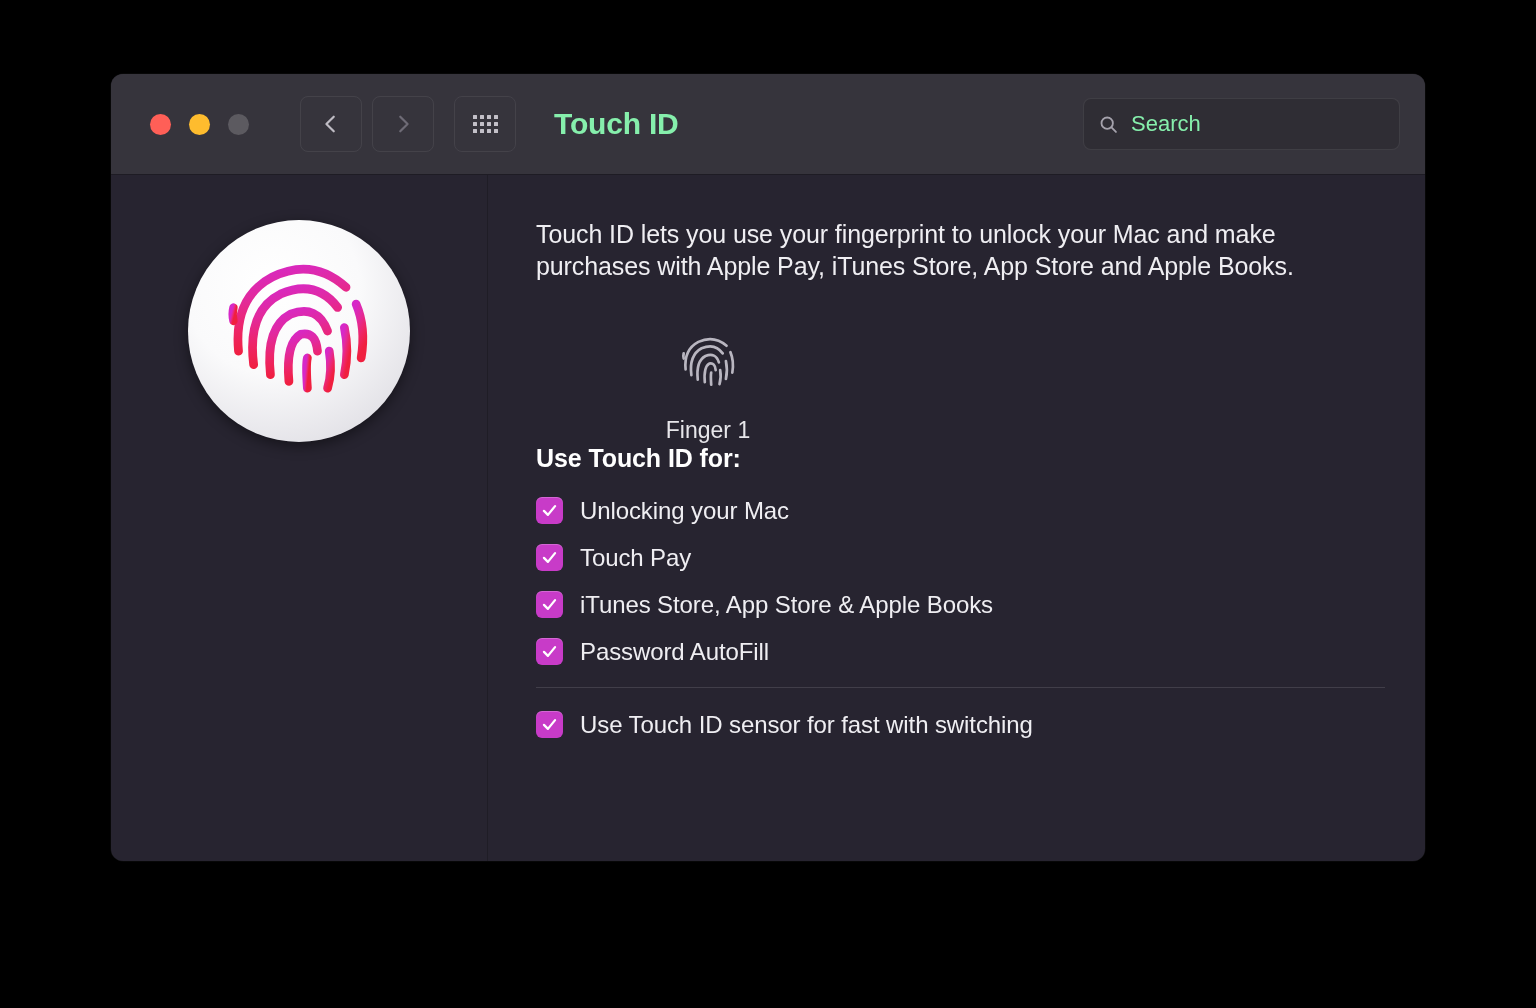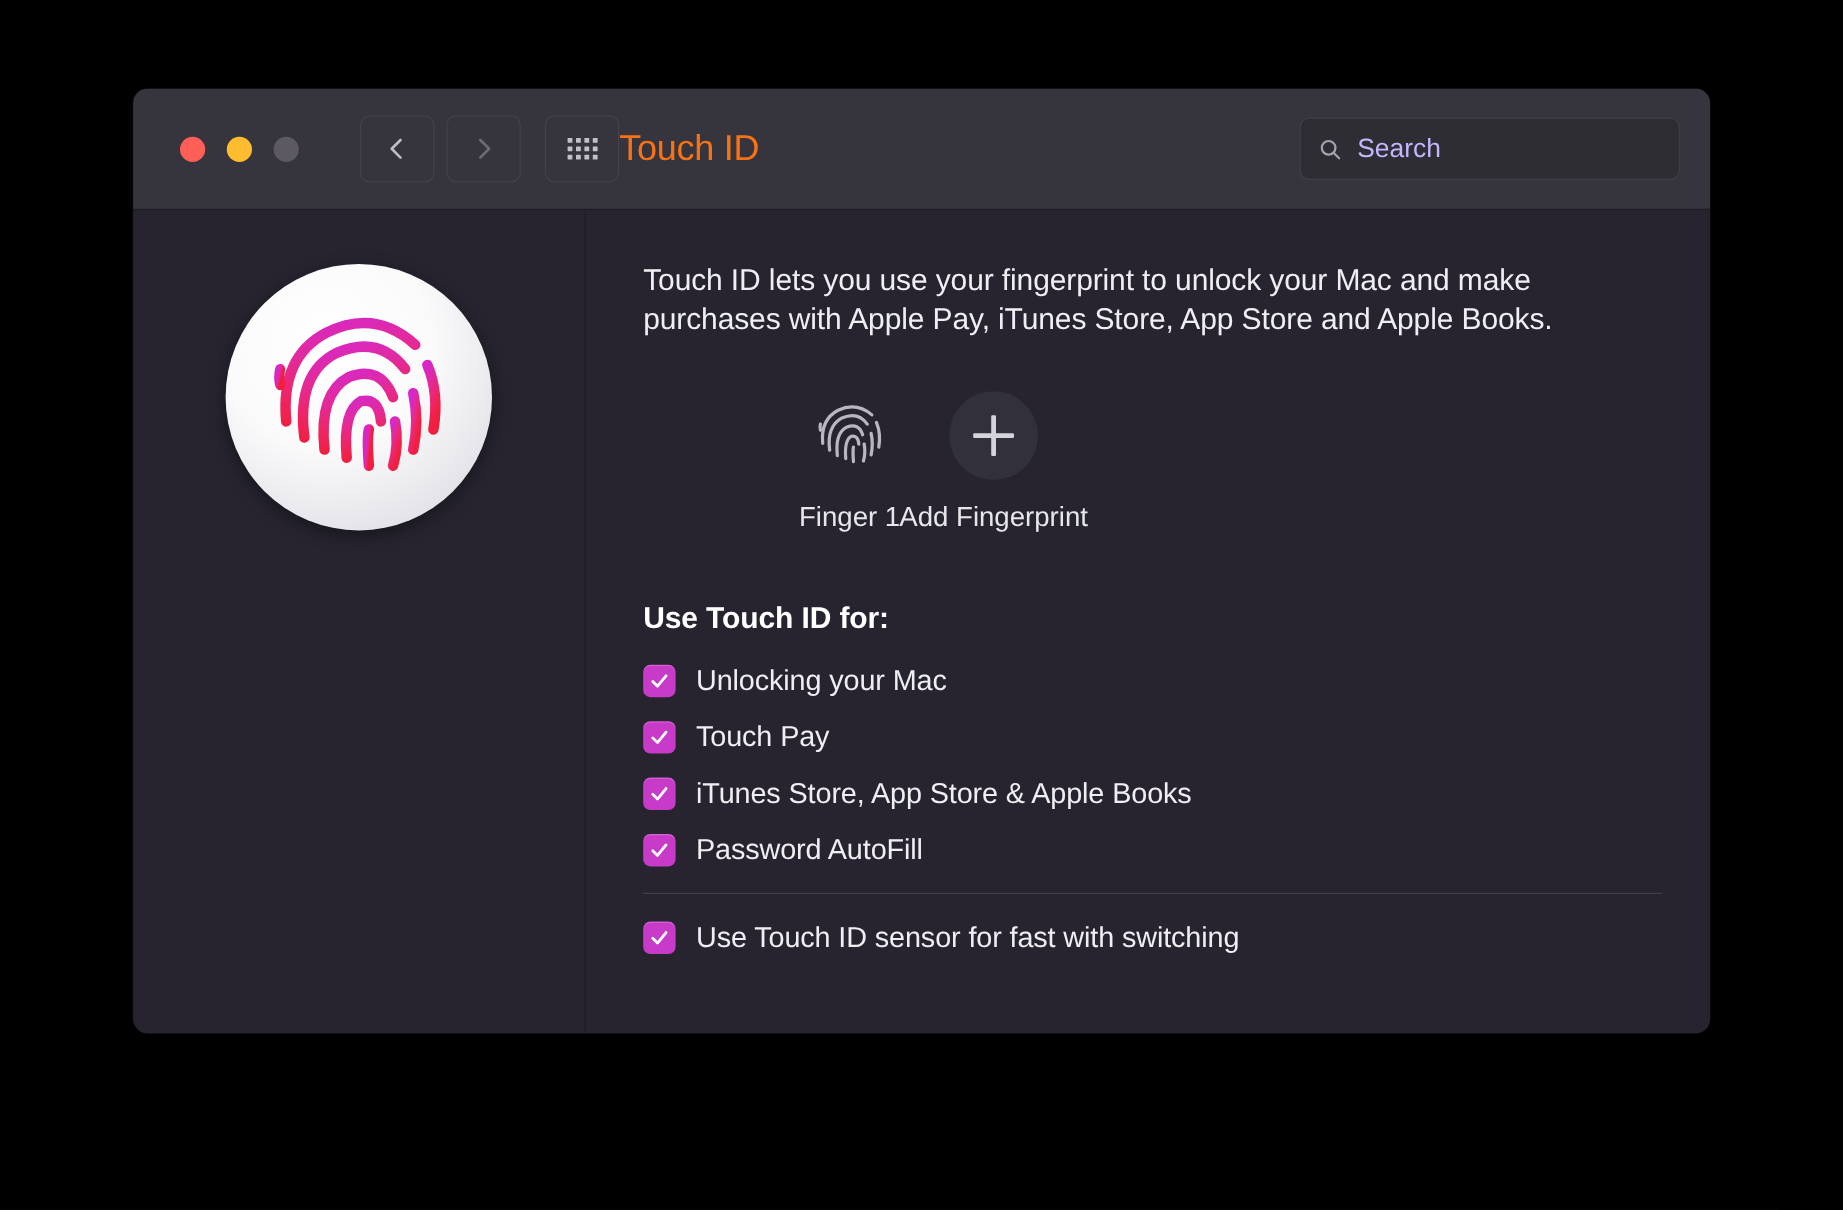--- a/index.html
+++ b/index.html
@@ -70,23 +70,24 @@
   .grid-btn { margin-left: 20px; }
   .grid-icon {
     display: grid;
     grid-template-columns: repeat(4, 4px);
     grid-template-rows: repeat(3, 4px);
     gap: 3px;
   }
   .grid-icon i { background: #C3C0C8; border-radius: 0.5px; }
 
   .win-title {
+    margin-left: 38px;
     font-size: 30px;
-    font-weight: 400;
-    color: #f97316;
+    font-weight: 700;
+    color: #86efac;
     letter-spacing: -0.2px;
   }
 
   .search-box {
     position: absolute;
     right: 25px;
     top: 50%;
     transform: translateY(-50%);
     width: 317px; height: 52px;
     border-radius: 8px;
@@ -96,21 +97,21 @@
     align-items: center;
     padding: 0 14px;
     gap: 12px;
   }
   .search-icon { width: 21px; height: 21px; flex: none; }
   .search-icon circle, .search-icon line {
     fill: none; stroke: #A5A2AC; stroke-width: 2.1; stroke-linecap: round;
   }
   .search-text {
     font-size: 22px;
-    color: #c4b5fd;
+    color: #86efac;
   }
 
   
   .body-area {
     position: relative;
     height: 874px;
     display: flex;
   }
 
   .left-panel {
@@ -190,21 +191,20 @@
 
   .finger-label {
     margin-top: 17px;
     font-size: 23px;
     color: #E7E6EA;
     white-space: nowrap;
   }
 
   
   .section-title {
-    margin-top: 57px;
     font-size: 25px;
     font-weight: 700;
     color: #FFFFFF;
     letter-spacing: -0.1px;
   }
 
   .check-list { margin-top: 14px; }
 
   .check-row {
     display: flex;
@@ -355,26 +355,20 @@
                 <path d="M85 33 Q91 47 88 65"></path>
                 <path d="M78 47 Q81 61 78 75"></path>
                 <path d="M69 61 Q71 73 68 83"></path>
                 <path d="M12 43 Q11 39 12 35"></path>
               </g>
             </svg>
           </div>
           <div class="finger-label">Finger 1</div>
         </div>
 
-        <div class="finger-item">
-          <div class="add-circle">
-            <div class="plus"></div>
-          </div>
-          <div class="finger-label">Add Fingerprint</div>
-        </div>
 
       </div>
 
       <div class="section-title">Use Touch ID for:</div>
 
       <div class="check-list">
 
         <div class="check-row">
           <div class="checkbox">
             <svg viewBox="0 0 24 24">

